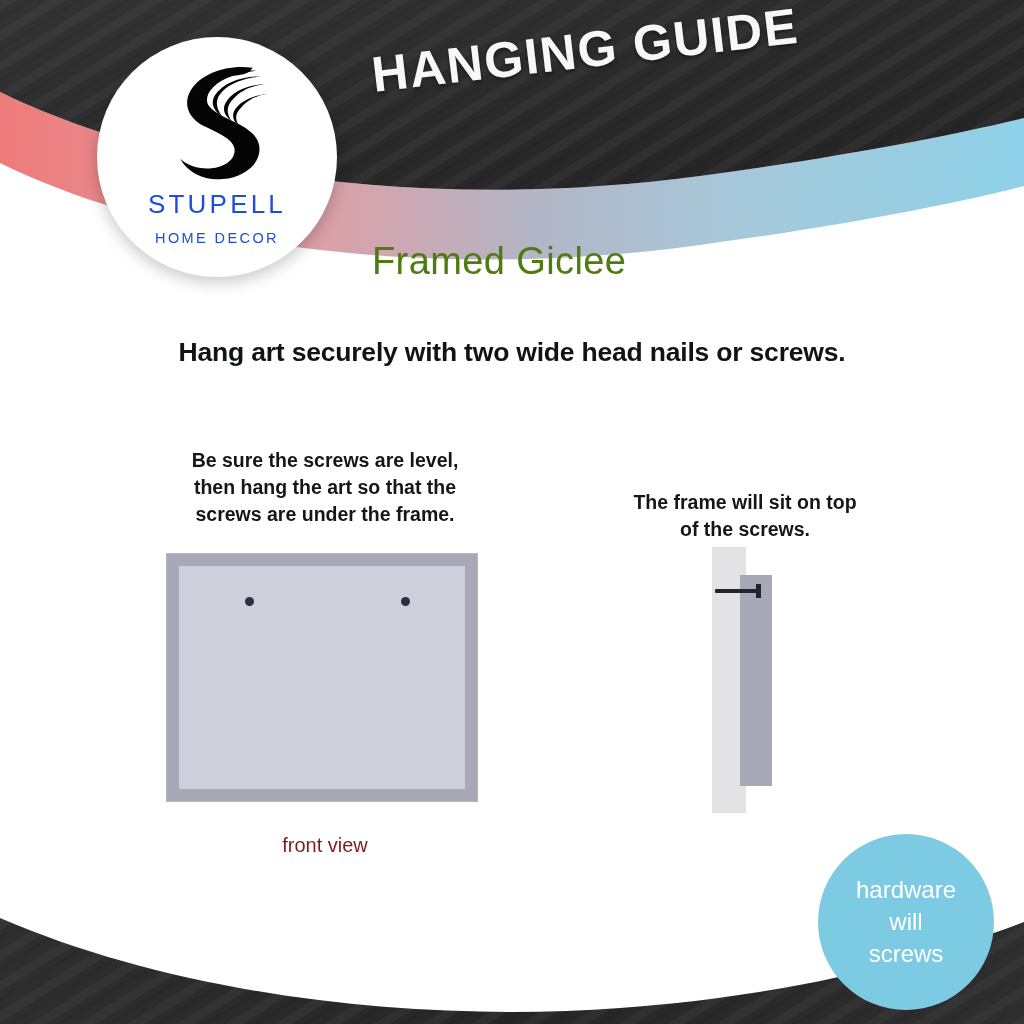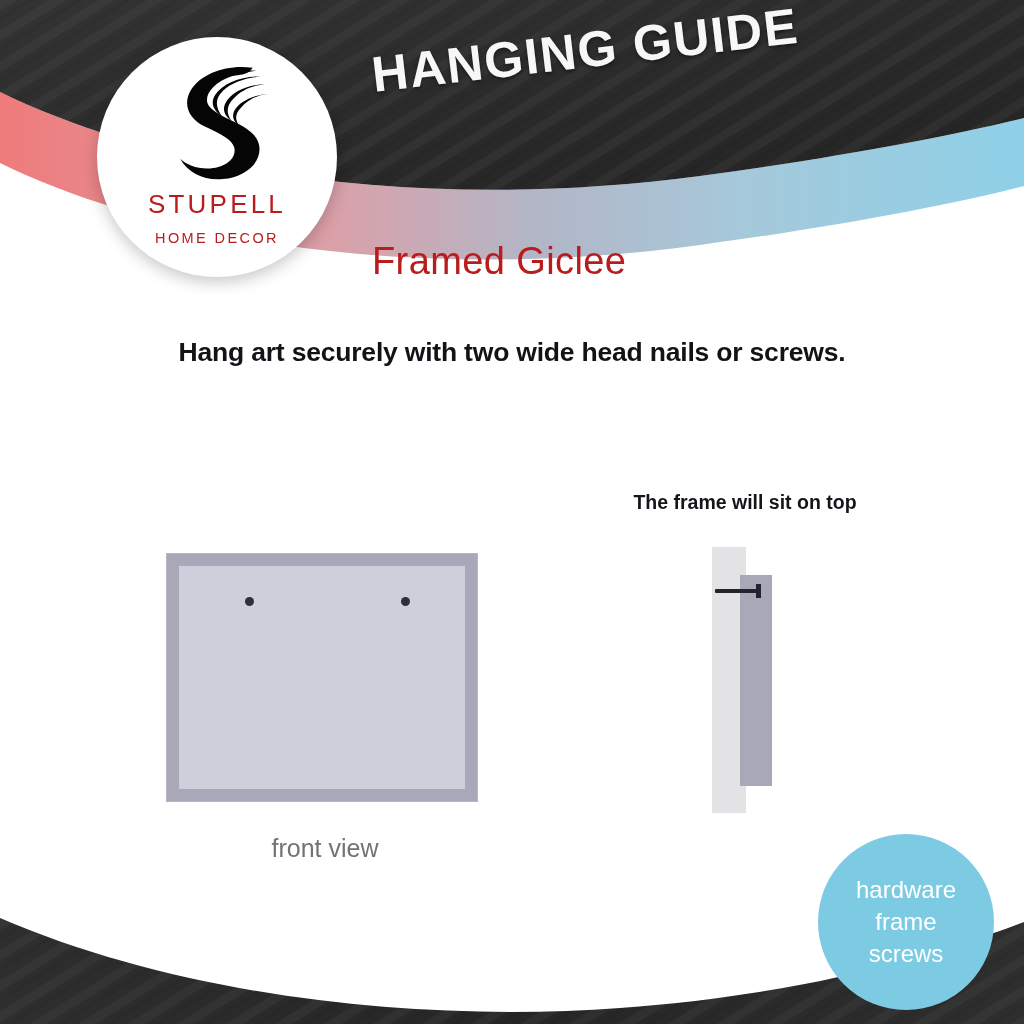--- a/index.html
+++ b/index.html
@@ -33,21 +33,21 @@
     background: #ffffff;
     box-shadow: 0 5px 16px rgba(0,0,0,0.22);
     display: flex;
     flex-direction: column;
     align-items: center;
     justify-content: flex-start;
     padding-top: 22px;
   }
   #logo-mark { width: 116px; height: 126px; display: block; }
   .logo-word {
-    color: #b91c1c;
+    color: #1d4ed8;
     letter-spacing: 3.2px;
     line-height: 1;
   }
   #logo-name { font-size: 26px; margin-top: 6px; font-weight: 400; }
   #logo-tag  { font-size: 14.5px; margin-top: 14px; letter-spacing: 2.4px; }
 
   
   #header-title {
     position: absolute;
     left: 372px; top: 46px;
@@ -60,21 +60,21 @@
     letter-spacing: 1.6px;
     white-space: nowrap;
     text-shadow: 0 2px 4px rgba(0,0,0,0.45);
   }
 
   
   #product-title {
     position: absolute;
     left: 372px; top: 240px;
     font-size: 38px;
-    color: #b91c1c;
+    color: #4d7c0f;
     letter-spacing: 0.4px;
   }
   #lead-instruction {
     position: absolute;
     left: 0; top: 337px;
     width: 1024px;
     text-align: center;
     font-size: 26.5px;
     font-weight: 700;
     color: #111317;
@@ -89,22 +89,22 @@
     font-weight: 700;
     color: #15161a;
     line-height: 1.38;
   }
   #caption-front { left: 160px; top: 447px; width: 330px; }
   #caption-side  { left: 600px; top: 452px; width: 290px; margin-top: 37px; }
 
   .view-label {
     position: absolute;
     text-align: center;
-    font-size: 25px;
-    color: #737373;
+    font-size: 20px;
+    color: #7f1d1d;
   }
   #label-front { left: 190px; top: 834px; width: 270px; }
   #label-side  { left: 636px; top: 843px; width: 200px; }
 
   
   #front-view {
     position: absolute;
     left: 166px; top: 553px;
     width: 312px; height: 249px;
     background: #a8a8b8;
@@ -237,40 +237,46 @@
     <div class="logo-word" id="logo-name">STUPELL</div>
     <div class="logo-word" id="logo-tag">HOME DECOR</div>
   </div>
 
   <div id="header-title">HANGING GUIDE</div>
 
   <div id="product-title">Framed Giclee</div>
 
   <div id="lead-instruction">Hang art securely with two wide head nails or screws.</div>
 
+  <div class="fig-caption" id="caption-front">
+    <div>Be sure the screws are level,</div>
+    <div>then hang the art so that the</div>
+    <div>screws are under the frame.</div>
+  </div>
 
   <div class="fig-caption" id="caption-side">
     <div>The frame will sit on top</div>
+    <div>of the screws.</div>
   </div>
 
   <div id="front-view">
     <div id="front-mat">
       <div class="screw-dot" id="screw-dot-left"></div>
       <div class="screw-dot" id="screw-dot-right"></div>
     </div>
   </div>
 
   <div id="side-view">
     <div id="side-wall"></div>
     <div id="side-frame"></div>
     <div id="side-screw-shaft"></div>
     <div id="side-screw-head"></div>
   </div>
 
   <div class="view-label" id="label-front">front view</div>
 
   <div id="hardware-badge">
     <div>hardware</div>
-    <div>frame</div>
+    <div>will</div>
     <div>screws</div>
   </div>
 
 </div>
 
 </body></html>

